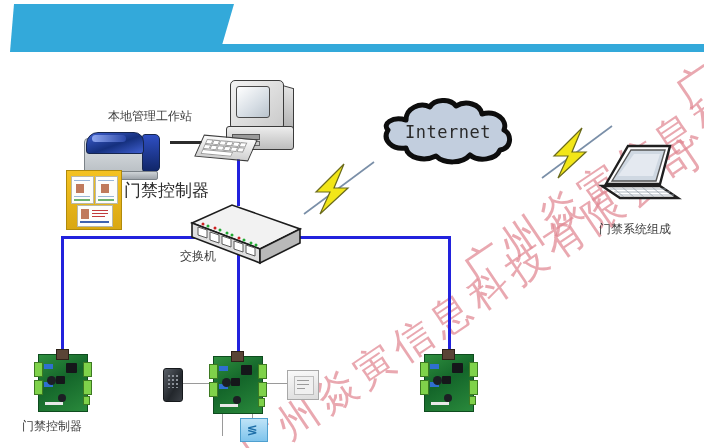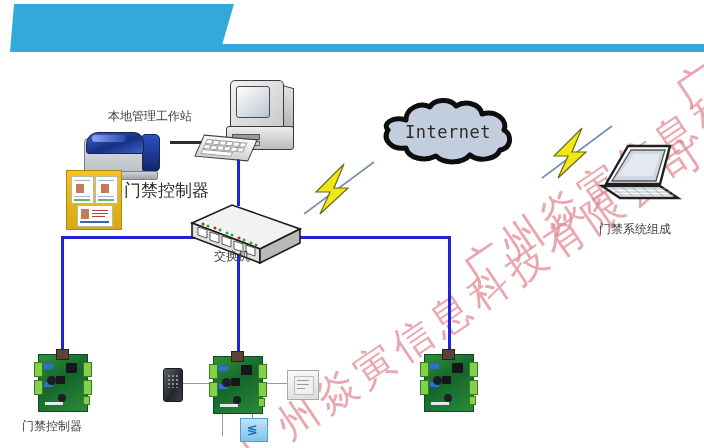--- a/index.html
+++ b/index.html
@@ -418,21 +418,21 @@
         <circle cx="30" cy="27" r="1.5" fill="#22aa33"></circle>
         <circle cx="37" cy="30" r="1.5" fill="#22aa33"></circle>
         <circle cx="42" cy="32" r="1.5" fill="#22aa33"></circle>
         <circle cx="49" cy="35" r="1.5" fill="#cc2222"></circle>
         <circle cx="54" cy="37" r="1.5" fill="#22aa33"></circle>
         <circle cx="61" cy="40" r="1.5" fill="#22aa33"></circle>
         <circle cx="66" cy="42" r="1.5" fill="#22aa33"></circle>
       </g>
     </svg>
   </div>
-  <div class="label" style="left:214px; top:248px;">交换机</div>
+  <div class="label" style="left:180px; top:248px;">交换机</div>
 
   <div class="pcb" style="left:34px; top:354px;">
     <div class="board"></div>
     <div class="jack"></div>
     <div class="conn" style="left:0px;  top:8px;  width:7px;  height:13px;"></div>
     <div class="conn" style="left:0px;  top:26px; width:7px;  height:13px;"></div>
     <div class="conn" style="left:49px; top:8px;  width:7px;  height:13px;"></div>
     <div class="conn" style="left:49px; top:26px; width:7px;  height:13px;"></div>
     <div class="conn" style="left:49px; top:42px; width:5px;  height:7px;"></div>
     <div class="blue" style="left:10px; top:10px; width:9px;  height:5px;"></div>

